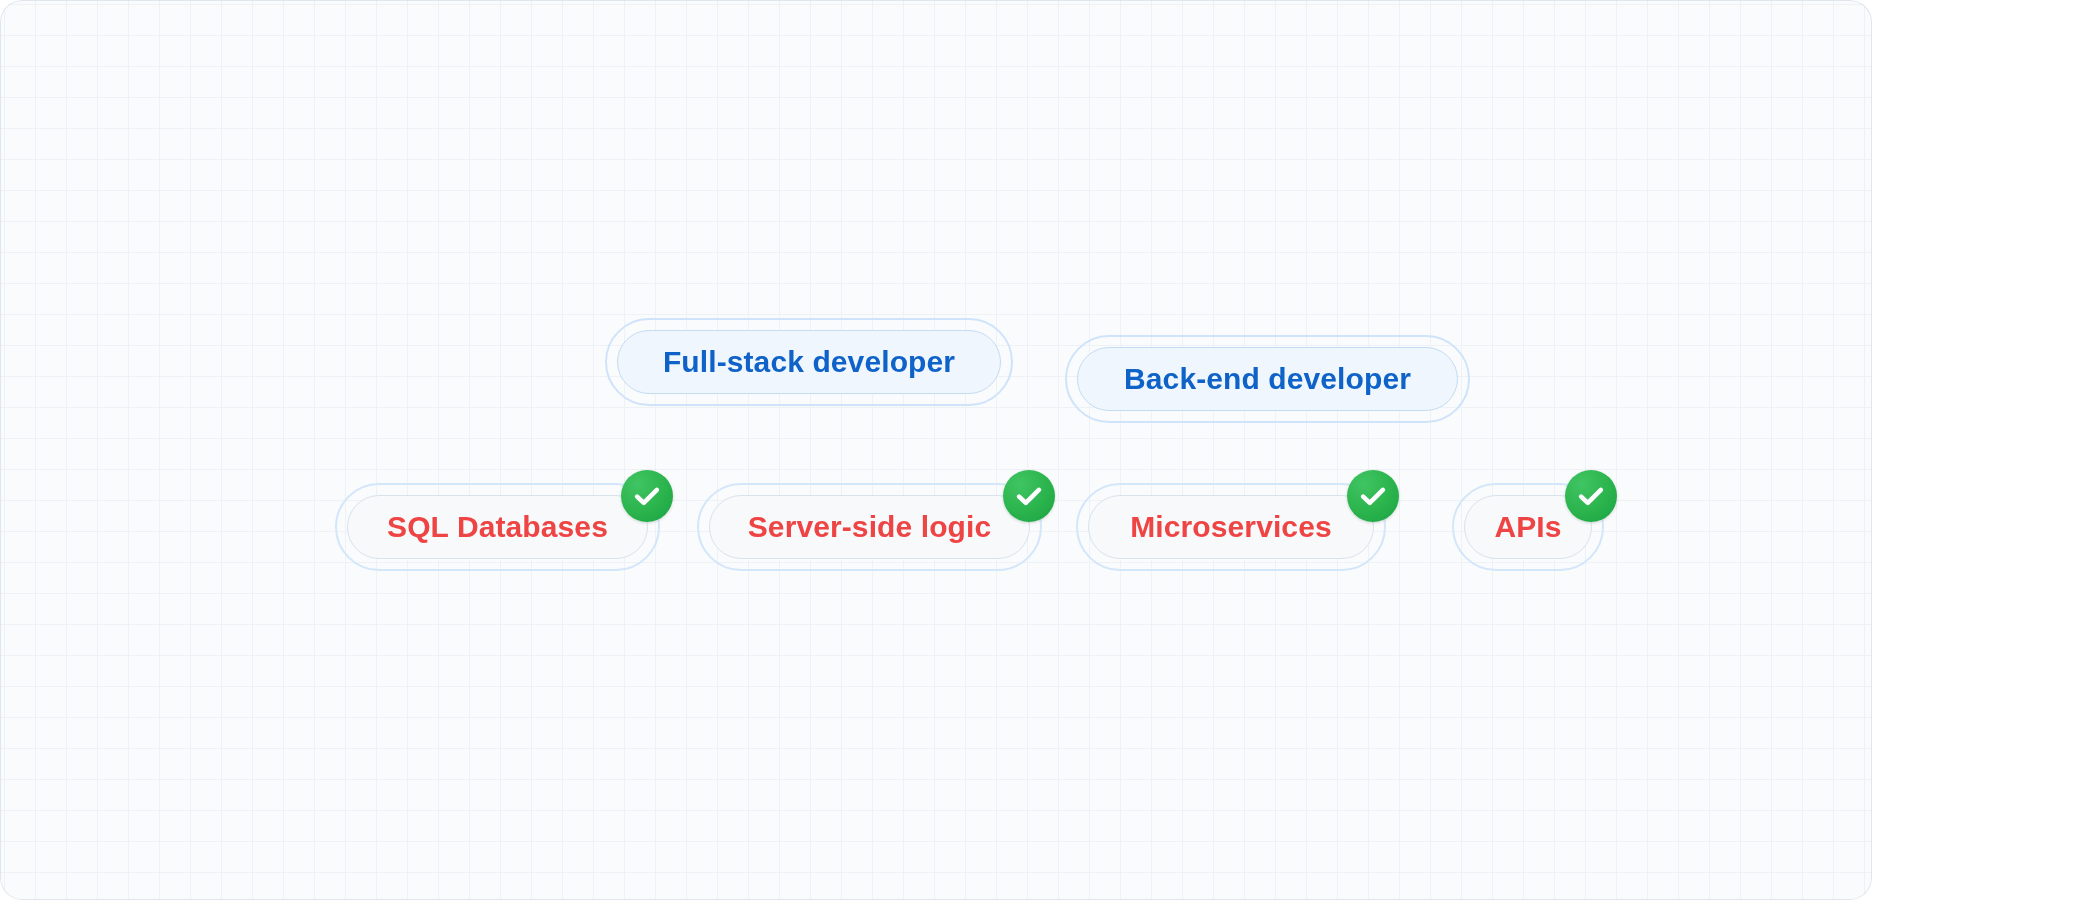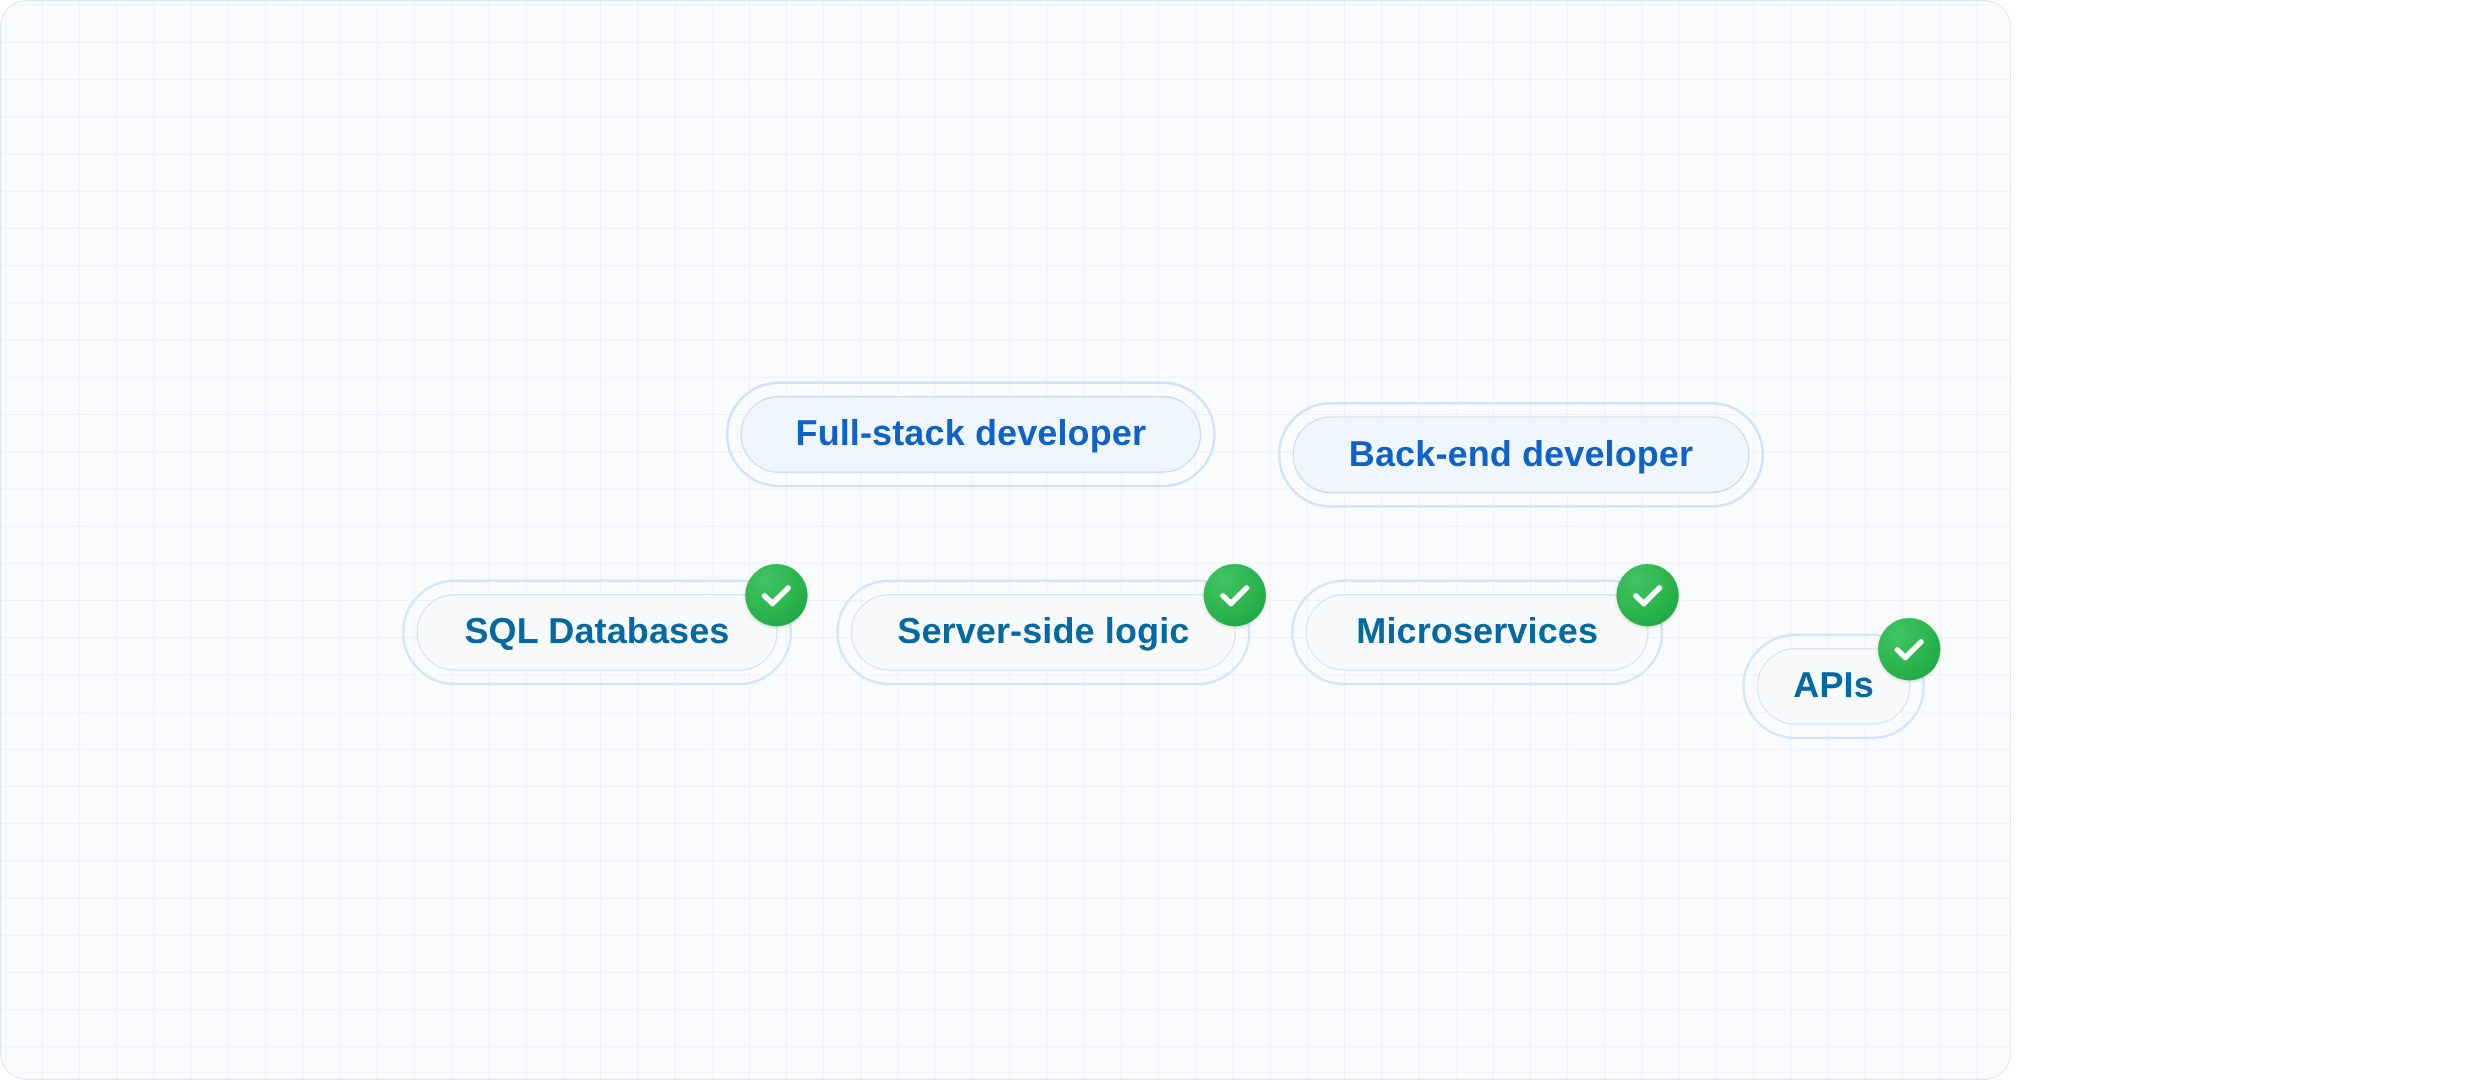--- a/index.html
+++ b/index.html
@@ -93,21 +93,21 @@
 
   
   .node.skill .halo {
     border-color: #d3e6fa;
   }
   .node.skill .pill {
     background: #f7f9fb;
     border: 1.5px solid #d9e3ec;
   }
   .node.skill .label {
-    color: #0369a1;
+    color: #ef4444;
     font-size: 30px;
   }
 
   
   .badge {
     position: absolute;
     width: 52px;
     height: 52px;
     top: -13px;
     right: -13px;
@@ -120,21 +120,21 @@
   }
   .badge svg {
     display: block;
     width: 32px;
     height: 32px;
   }
 </style>
 </head>
 <body>
 
-<div id="canvas" style="width: 1676px; height: 900px; border-radius: 22px; background-color: rgb(250, 251, 252); background-size: 31px 31px; background-image: linear-gradient(to right, rgb(238, 242, 247) 1px, transparent 1px), linear-gradient(rgb(238, 242, 247) 1px, transparent 1px); text-align: right;">
+<div id="canvas" style="width: 1872px; height: 900px; border-radius: 22px; background-color: rgb(250, 251, 252); background-size: 31px 31px; background-image: linear-gradient(to right, rgb(238, 242, 247) 1px, transparent 1px), linear-gradient(rgb(238, 242, 247) 1px, transparent 1px); text-align: right;">
   <div id="canvas-edge"></div>
 
   <div id="graph">
 
     <div class="node role" style="left: 605px; top: 318px; width: 408px; height: 88px;">
       <div class="halo"></div>
       <div class="pill">
         <span class="label">Full-stack developer</span>
       </div>
     </div>
@@ -175,21 +175,21 @@
       <div class="pill">
         <span class="label">Microservices</span>
       </div>
       <div class="badge">
         <svg viewBox="0 0 24 24" aria-hidden="true">
           <path d="M4.6 12.4 L9.6 17.2 L19.4 7.4" fill="none" stroke="#ffffff" stroke-width="3.4" stroke-linecap="round" stroke-linejoin="round"></path>
         </svg>
       </div>
     </div>
 
-    <div class="node skill" style="left: 1452px; top: 483px; width: 152px; height: 88px; margin-top: 45px;">
+    <div class="node skill" style="left: 1452px; top: 483px; width: 152px; height: 88px;">
       <div class="halo"></div>
       <div class="pill">
         <span class="label">APIs</span>
       </div>
       <div class="badge">
         <svg viewBox="0 0 24 24" aria-hidden="true">
           <path d="M4.6 12.4 L9.6 17.2 L19.4 7.4" fill="none" stroke="#ffffff" stroke-width="3.4" stroke-linecap="round" stroke-linejoin="round"></path>
         </svg>
       </div>
     </div>

